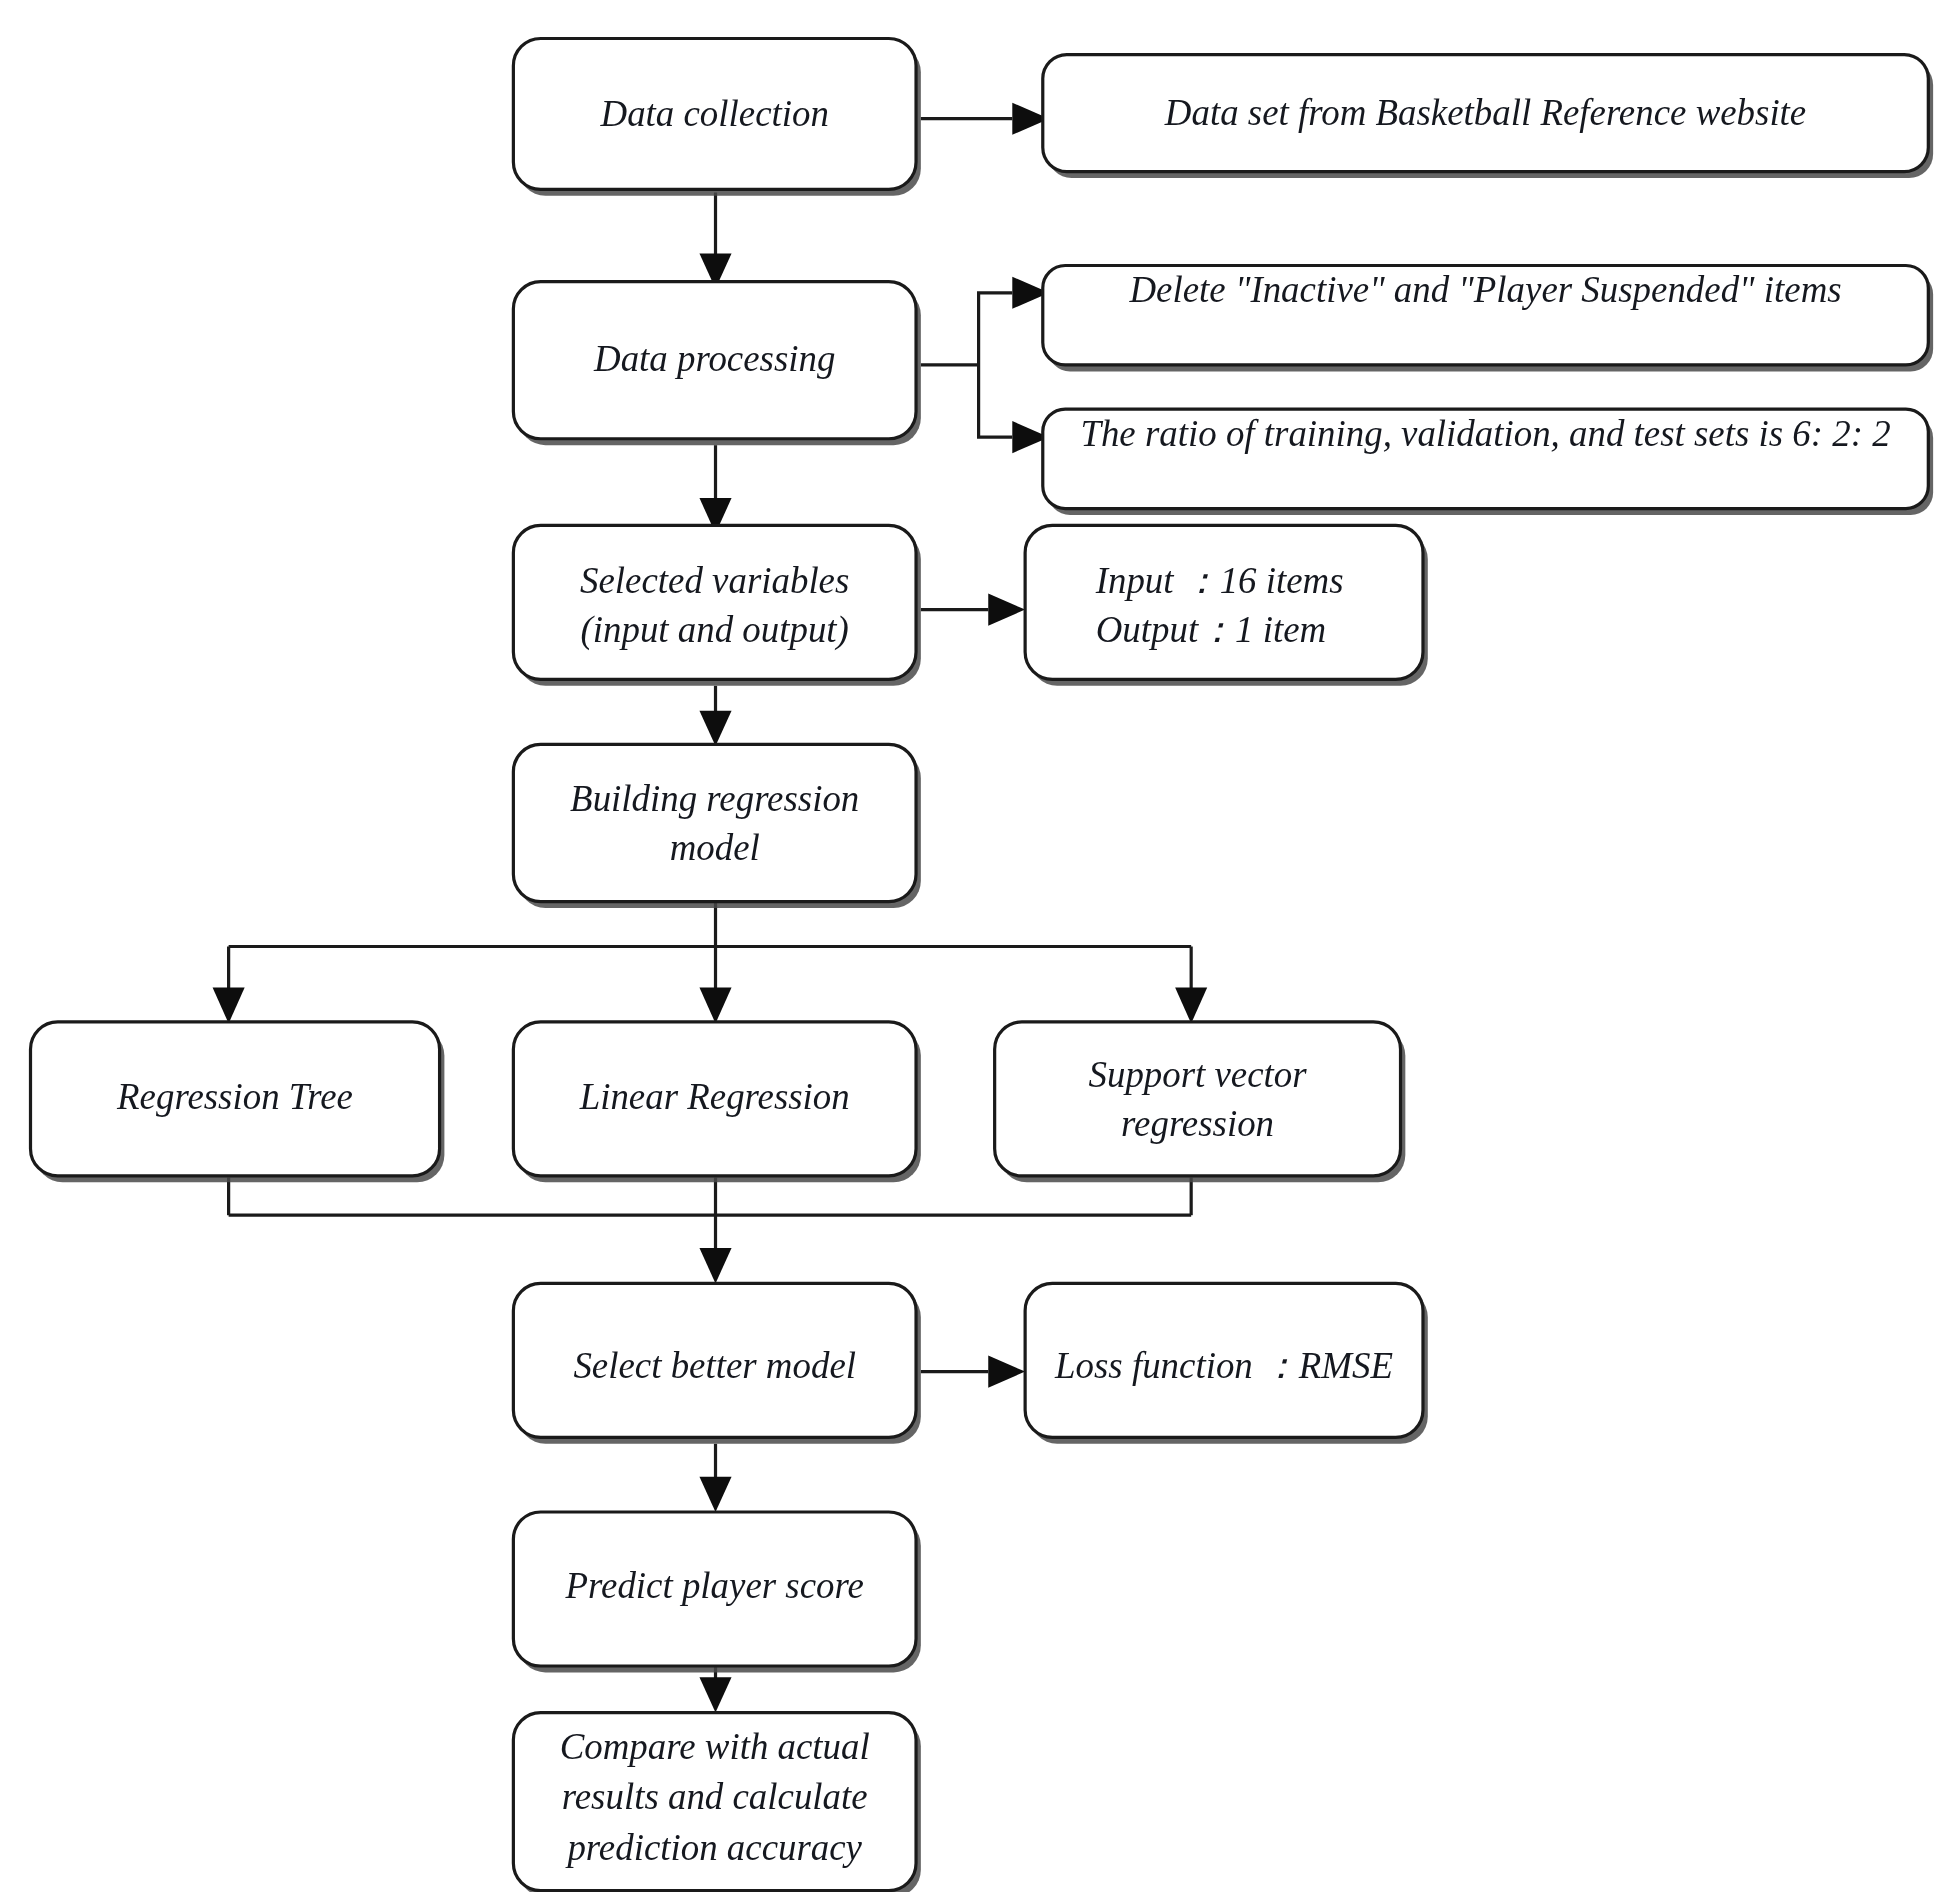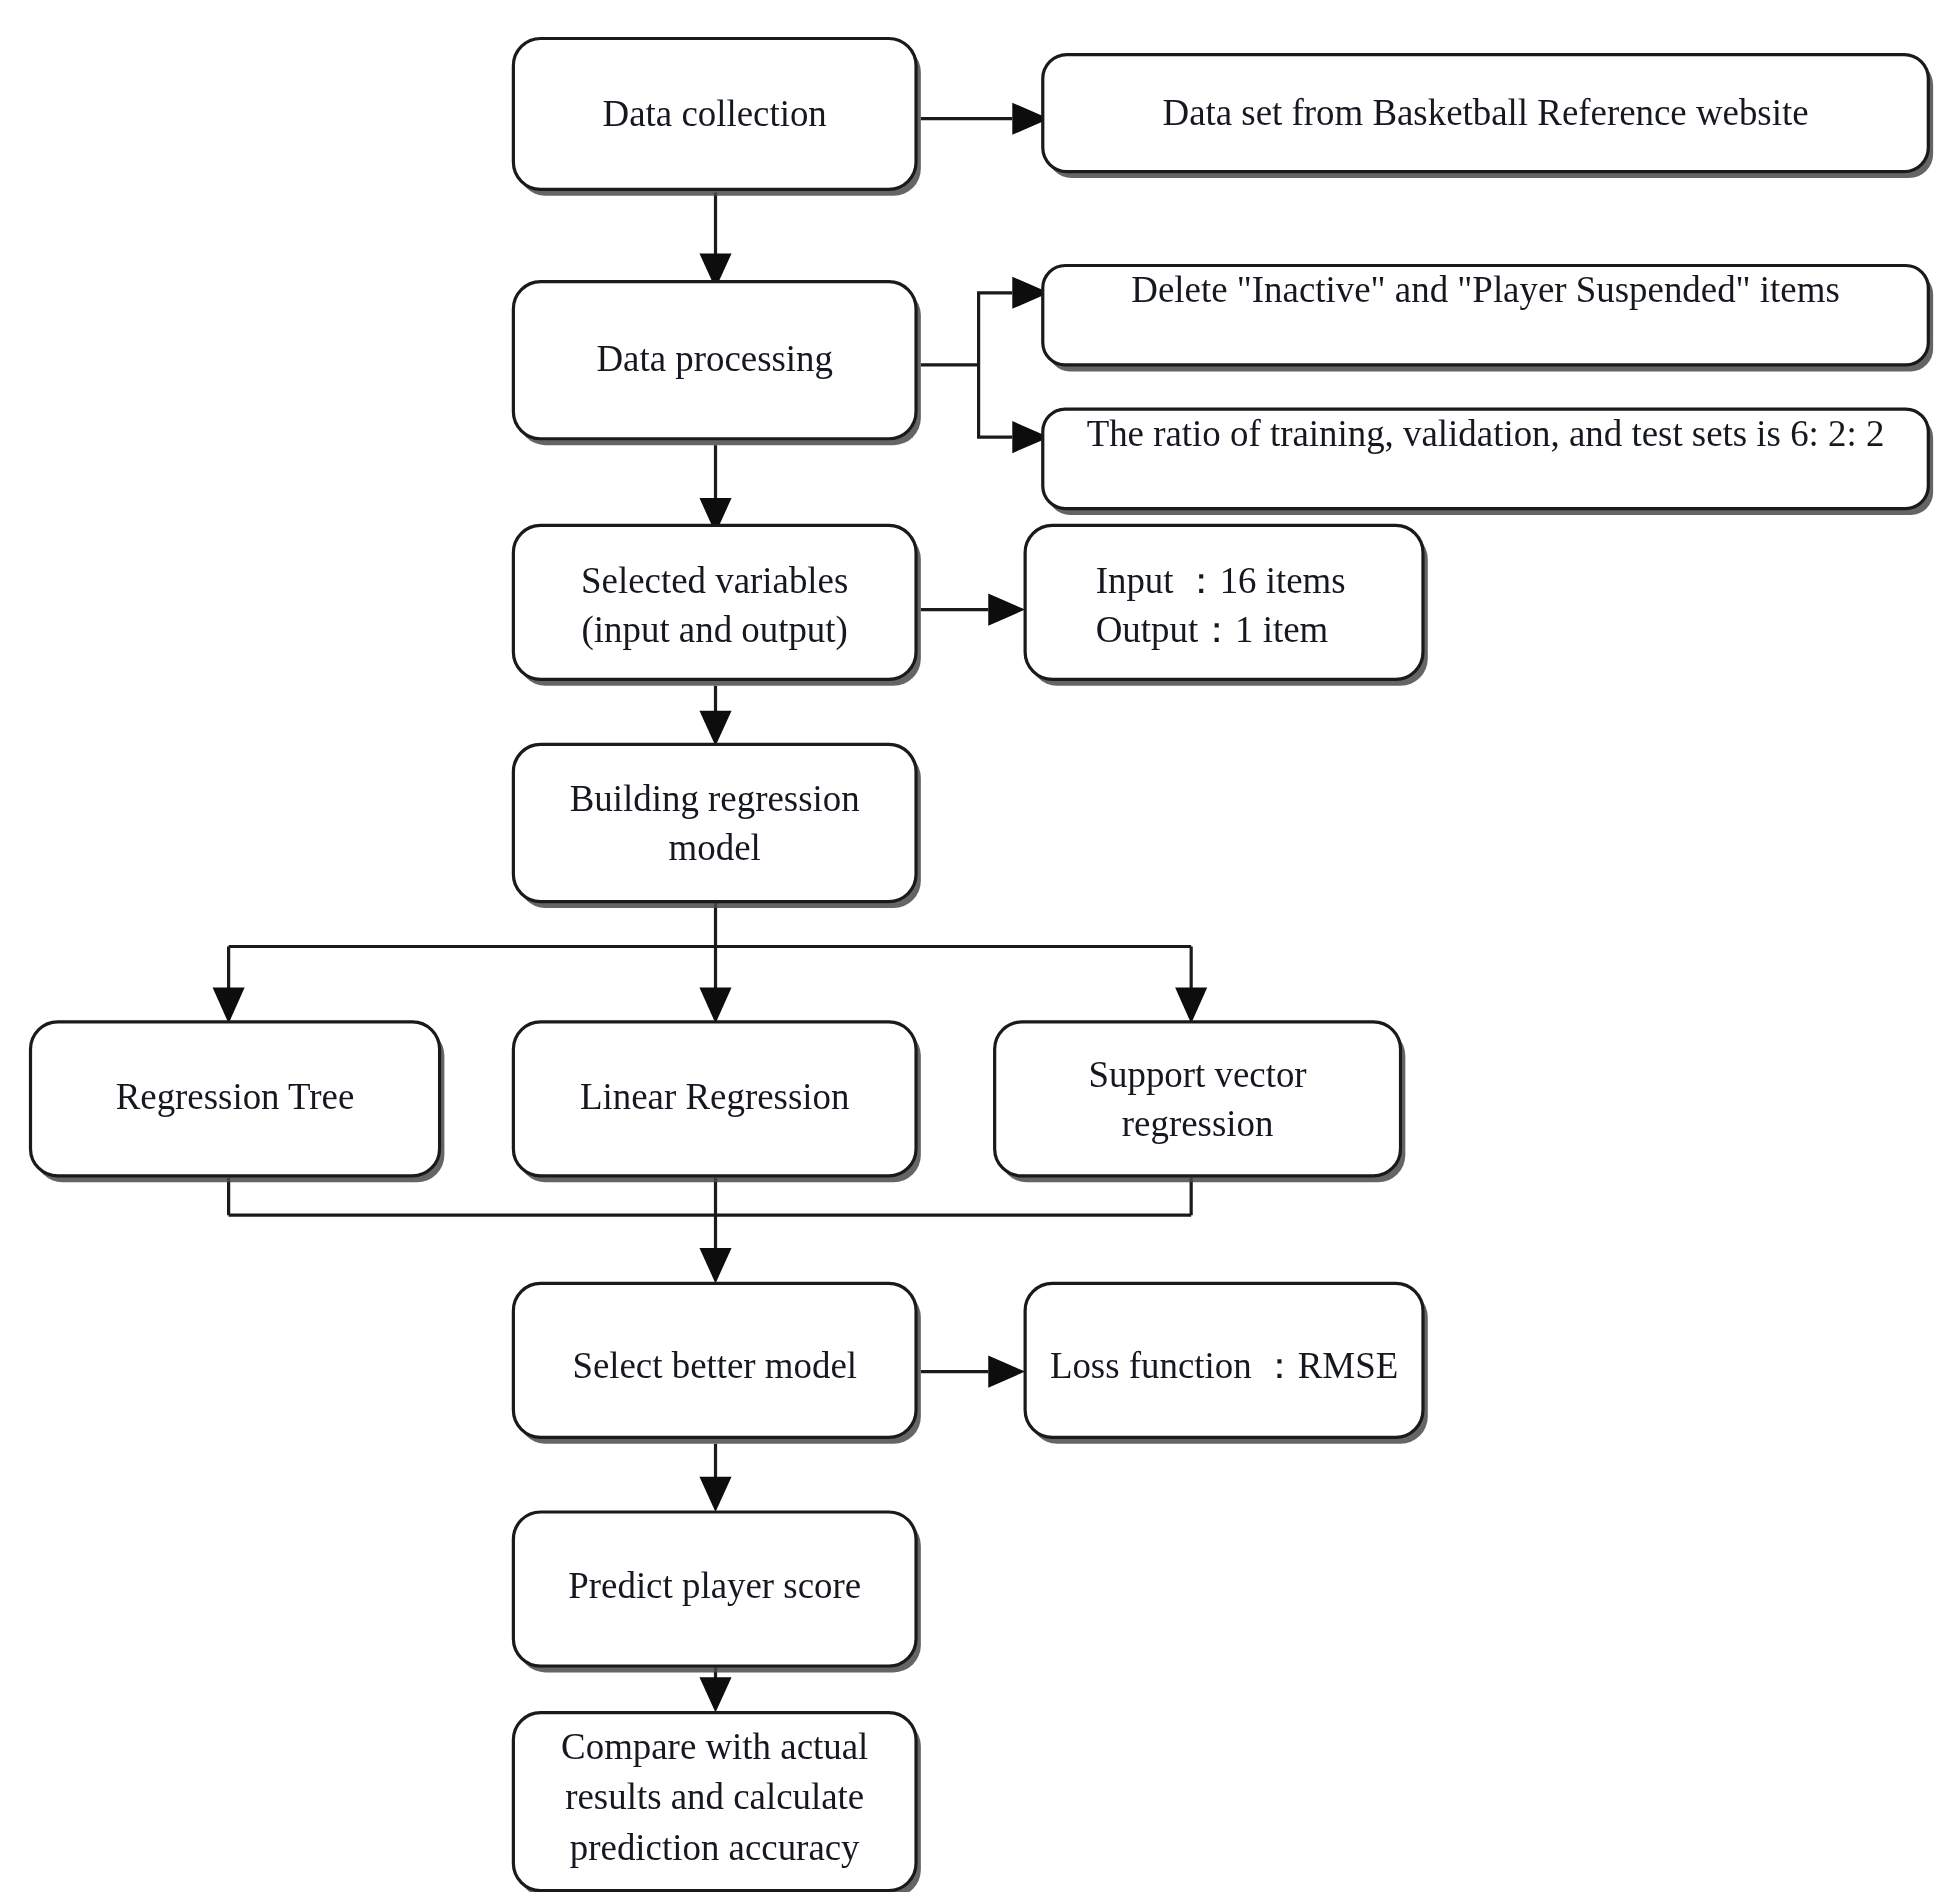--- a/index.html
+++ b/index.html
@@ -10,20 +10,21 @@
   }
   body {
     font-family: "Liberation Serif", "DejaVu Serif", serif;
   }
   #flowchart-root {
     position: relative;
     width: 1954px;
     height: 1893px;
     background: #ffffff;
     overflow: hidden;
+    font-style: italic;
   }
   svg.diagram-layer {
     position: absolute;
     top: 0;
     left: 0;
     width: 1954px;
     height: 1893px;
   }
   .node-box {
     fill: #ffffff;

